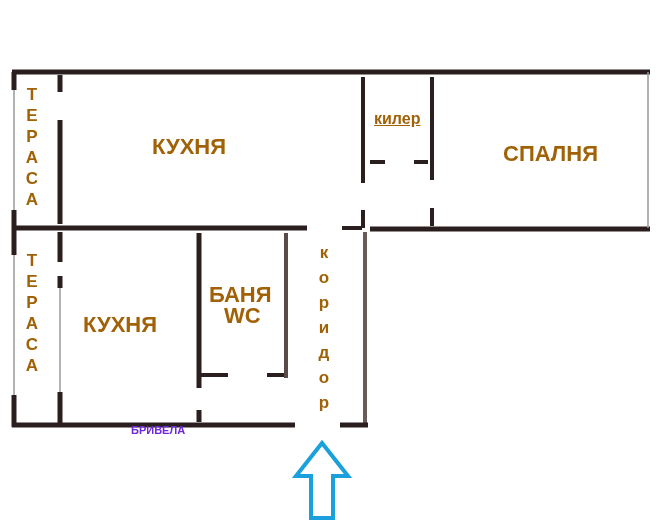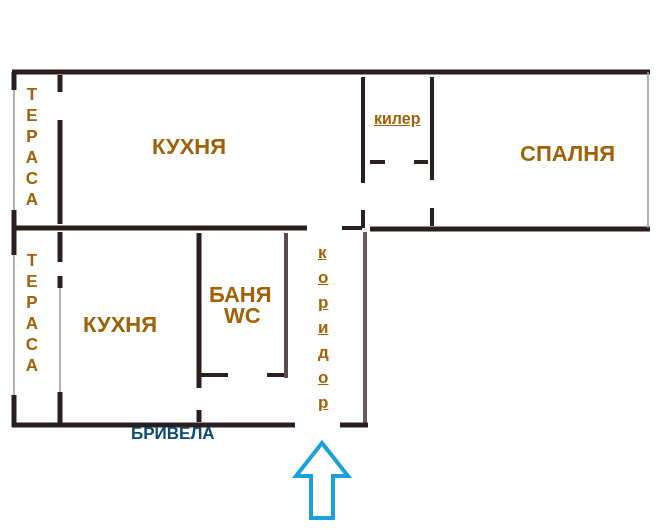--- a/index.html
+++ b/index.html
@@ -5,23 +5,23 @@
     html, body { margin: 0; padding: 0; background: #ffffff; }
     body { width: 662px; height: 530px; position: relative; overflow: hidden;
            font-family: "Liberation Sans", sans-serif; }
     #plan { position: absolute; left: 0; top: 0; }
     .room-label { position: absolute; color: #a16207; font-weight: bold;
                   font-family: "Liberation Sans", sans-serif; white-space: nowrap; }
     .big { font-size: 22px; }
     .small { font-size: 16px; text-decoration: underline; }
     .vert { font-size: 17px; line-height: 21px; text-align: center; width: 20px; white-space: normal; }
     .vert span { display: block; }
-    .corr { font-size: 17px; line-height: 25px; text-align: left; width: 20px; white-space: normal; text-decoration: underline; }
+    .corr { font-size: 17px; line-height: 25px; text-align: center; width: 20px; white-space: normal; }
     .corr span { display: block; }
-    .street { position: absolute; color: #0c4a6e; font-weight: bold; font-size: 17px; }
+    .street { position: absolute; color: #6d28d9; font-weight: bold; font-size: 11px; }
   </style>
 </head>
 <body>
 
 <svg id="plan" width="662" height="530" viewBox="0 0 662 530">
   <g stroke="#2a1e1e" stroke-linecap="butt" fill="none">
 
     <line x1="12" y1="72" x2="650" y2="72" stroke-width="5"></line>
 
     <line x1="14" y1="72" x2="14" y2="90" stroke-width="5"></line>
@@ -67,21 +67,21 @@
   </g>
 
   <path d="M322 443 L348 476 L333 476 L333 518 L311 518 L311 476 L296 476 Z" fill="none" stroke="#1aa0dc" stroke-width="4" stroke-linejoin="miter"></path>
 </svg>
 
 <div class="room-label vert" style="left:22px; top:84px;">
   <span style="word-break:break-all; display:block; width:14px; margin:0 auto;">ТЕРАСА</span>
 </div>
 <div class="room-label big" style="left:152px; top:134px;">КУХНЯ</div>
 <div class="room-label small" style="left:374px; top:110px;">килер</div>
-<div class="room-label big" style="left:520px; top:141px;">СПАЛНЯ</div>
+<div class="room-label big" style="left:503px; top:141px;">СПАЛНЯ</div>
 
 <div class="room-label vert" style="left:22px; top:250px;">
   <span style="word-break:break-all; display:block; width:14px; margin:0 auto;">ТЕРАСА</span>
 </div>
 <div class="room-label big" style="left:83px; top:312px;">КУХНЯ</div>
 <div class="room-label big" style="left:209px; top:282px;">БАНЯ</div>
 <div class="room-label big" style="left:224px; top:303px;">WC</div>
 <div class="room-label corr" style="left:314px; top:240px;">
   <span style="word-break:break-all; display:block; width:12px; margin:0 auto;">коридор</span>
 </div>

